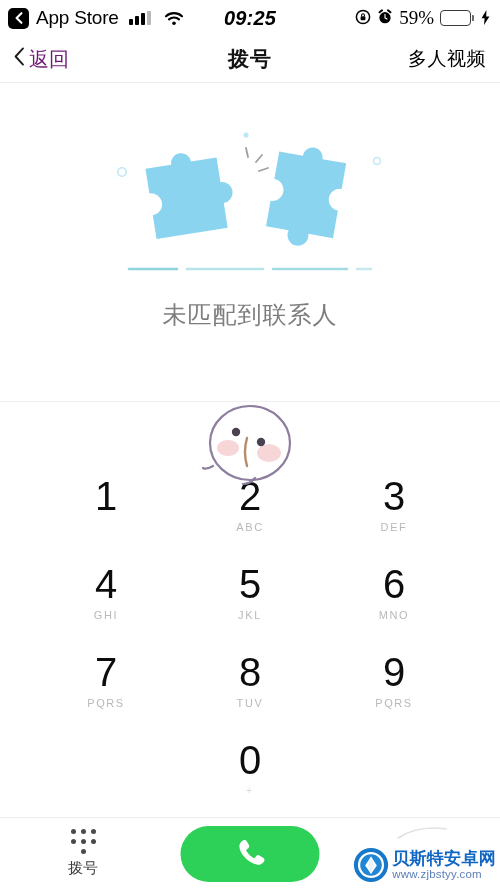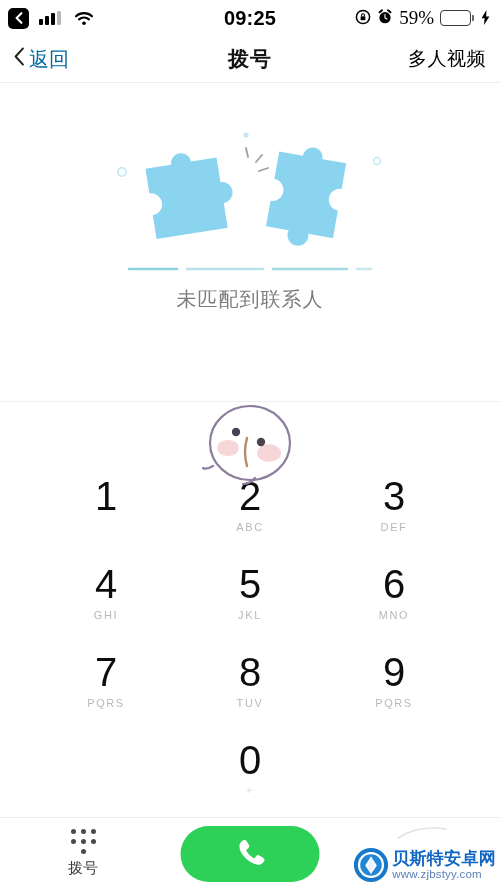--- a/index.html
+++ b/index.html
@@ -45,20 +45,21 @@
   .bars i:nth-child(3){height:12px;}
   .bars i:nth-child(4){height:14px;background:#b8b8b8}
   .wifi { margin-left: 6px; display:flex; align-items:center;}
 
   .sb-time {
     position: absolute; left: 0; right: 0;
     text-align: center;
     font-size: 20px; font-weight: 600;
     letter-spacing: 0.2px;
     pointer-events: none;
+    font-style: italic;
   }
   .sb-right {
     margin-left: auto;
     display: flex; align-items: center; gap: 6px;
     position: relative; z-index: 2;
   }
   .battery-pct { font-size: 19px; font-weight: 500; font-family: Liberation Serif, serif; }
   .batt-wrap { display:flex; align-items:center; gap:1px;}
   .batt {
     width: 31px; height: 16px;
@@ -73,21 +74,21 @@
   .navbar {
     flex: 0 0 47px;
     display: flex; align-items: center;
     padding: 0 14px;
     position: relative;
     border-bottom: 1px solid #ececec;
     background: #fff;
   }
   .nav-back {
     display: flex; align-items: center; gap: 4px;
-    font-size: 20px; color: #0369a1;
+    font-size: 20px; color: #701a75;
   }
   .nav-title {
     position: absolute; left: 0; right: 0;
     text-align: center;
     font-size: 21px; font-weight: 600; color: #141414;
     letter-spacing: 1px;
     pointer-events: none;
   }
   .nav-action {
     margin-left: auto;
@@ -101,22 +102,22 @@
     flex: 0 0 319px;
     position: relative;
     display: flex; flex-direction: column;
     align-items: center;
     padding-top: 34px;
     border-bottom: 1px solid #f0f0f0;
   }
   .puzzle-art { position: relative; width: 300px; height: 155px; }
   .puzzle-art svg { position: absolute; top: 0; left: 0; }
   .empty-text {
-    margin-top: 14px;
-    font-size: 20px; color: #7d7d7d; letter-spacing: 1px;
+    margin-top: 27px;
+    font-size: 24px; color: #7d7d7d; letter-spacing: 1px;
   }
 
   
   .mascot {
     position: absolute;
     left: 50%; transform: translateX(-50%);
     top: 398px;
     width: 110px; height: 95px;
     z-index: 5;
     pointer-events: none;
@@ -208,20 +209,21 @@
 
 <div id="phone">
 
   <div class="statusbar">
     <div class="sb-left">
       <span class="back-chip">
         <svg width="10" height="12" viewBox="0 0 10 12">
             <path d="M7.4 1.2 2.6 6l4.8 4.8" fill="none" stroke="#fff" stroke-width="2.1" stroke-linecap="round" stroke-linejoin="round"></path>
           </svg>
       </span>
+      <span class="carrier">App Store</span>
       <span class="bars">
           <i></i>
           <i></i>
           <i></i>
           <i></i>
         </span>
       <span class="wifi">
         <svg width="20" height="15" viewBox="0 0 20 15">
           <path d="M2 5.2a12 12 0 0 1 16 0" fill="none" stroke="#000" stroke-width="2.1" stroke-linecap="round"></path>
           <path d="M5 8.4a7.6 7.6 0 0 1 10 0" fill="none" stroke="#000" stroke-width="2.1" stroke-linecap="round"></path>

